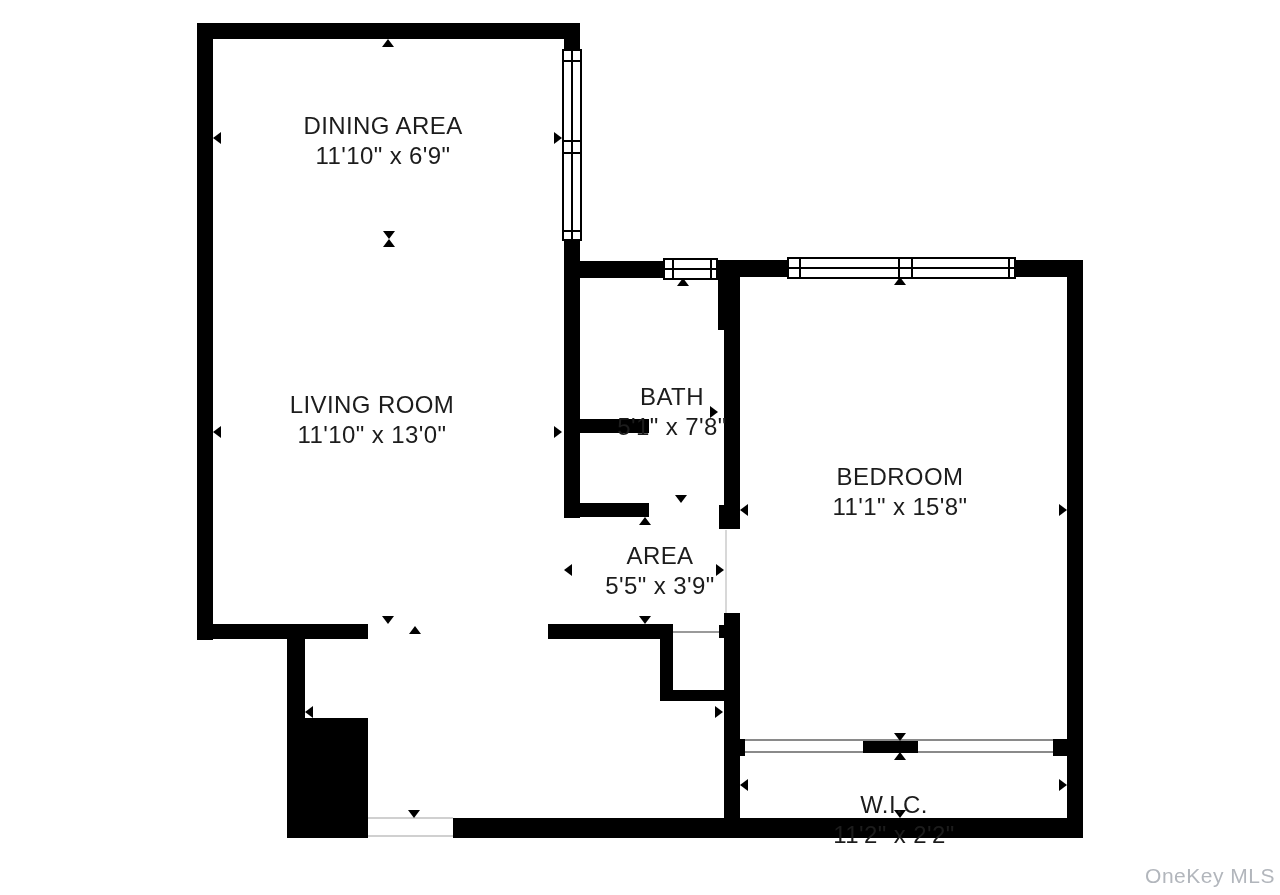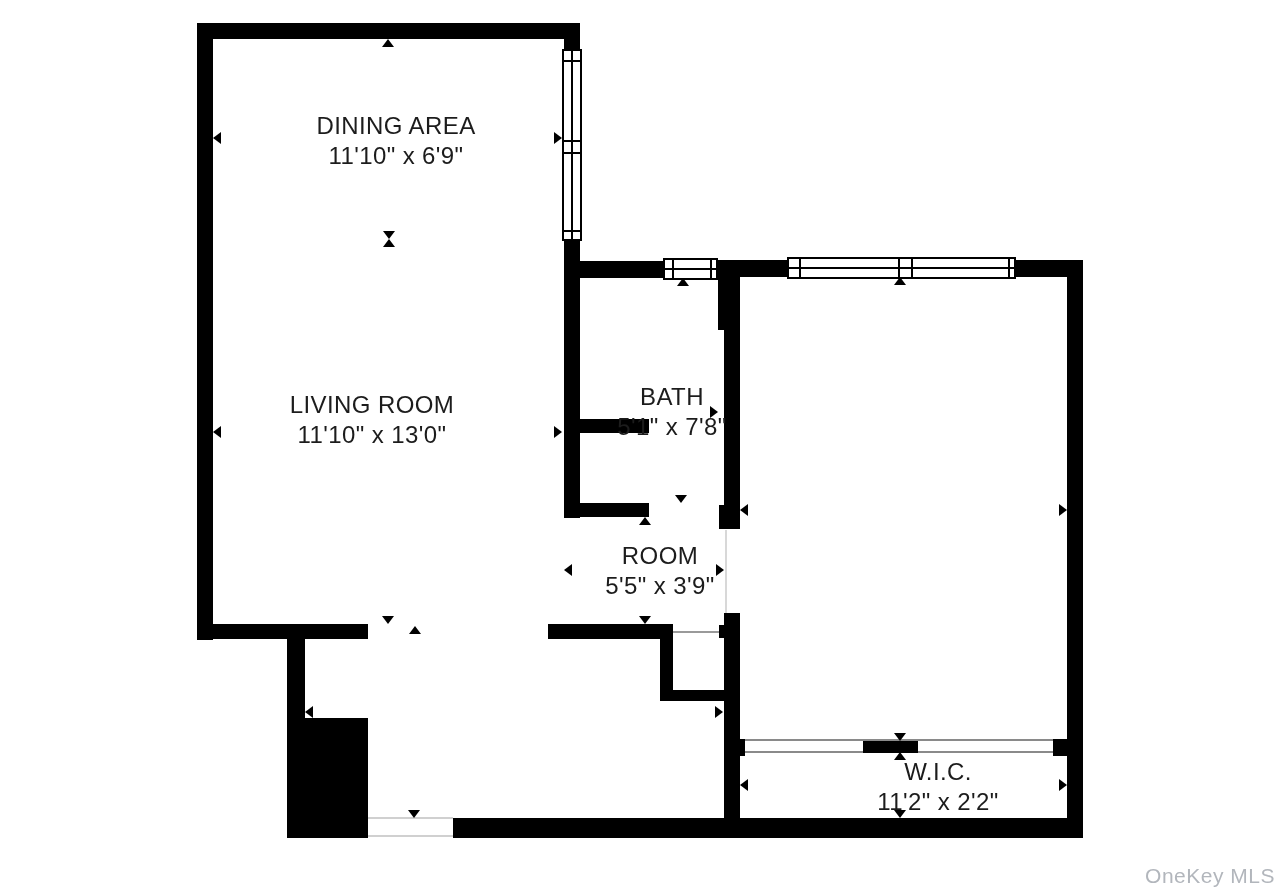--- a/index.html
+++ b/index.html
@@ -96,33 +96,37 @@
     <div class="arrow" style="border-width: 6px 8px 6px 0px; border-right-color: rgb(0, 0, 0); left: 564px; top: 564px;"></div>
     <div class="arrow" style="border-width: 6px 0px 6px 8px; border-left-color: rgb(0, 0, 0); left: 716px; top: 564px;"></div>
     <div class="arrow" style="border-width: 0px 6px 8px; border-bottom-color: rgb(0, 0, 0); left: 894px; top: 277px;"></div>
     <div class="arrow" style="border-width: 8px 6px 0px; border-top-color: rgb(0, 0, 0); left: 894px; top: 733px;"></div>
     <div class="arrow" style="border-width: 6px 8px 6px 0px; border-right-color: rgb(0, 0, 0); left: 740px; top: 504px;"></div>
     <div class="arrow" style="border-width: 6px 0px 6px 8px; border-left-color: rgb(0, 0, 0); left: 1059px; top: 504px;"></div>
     <div class="arrow" style="border-width: 0px 6px 8px; border-bottom-color: rgb(0, 0, 0); left: 894px; top: 752px;"></div>
     <div class="arrow" style="border-width: 8px 6px 0px; border-top-color: rgb(0, 0, 0); left: 894px; top: 810px;"></div>
     <div class="arrow" style="border-width: 6px 8px 6px 0px; border-right-color: rgb(0, 0, 0); left: 740px; top: 779px;"></div>
     <div class="arrow" style="border-width: 6px 0px 6px 8px; border-left-color: rgb(0, 0, 0); left: 1059px; top: 779px;"></div>
-    <div class="room-label" style="left: 396px; top: 141px;">
+    <div class="room-label" style="left: 383px; top: 141px;">
       <div>DINING AREA</div>
       <div>11'10" x 6'9"</div>
     </div>
     <div class="room-label" style="left: 372px; top: 420px;">
       <div>LIVING ROOM</div>
       <div>11'10" x 13'0"</div>
     </div>
     <div class="room-label" style="left: 672px; top: 412px;">
       <div>BATH</div>
       <div>5'1" x 7'8"</div>
     </div>
     <div class="room-label" style="left: 660px; top: 571px;">
-      <div>ROOM</div>
+      <div>AREA</div>
       <div>5'5" x 3'9"</div>
     </div>
-    <div class="room-label" style="left: 894px; top: 787px; margin-left: 44px;">
+    <div class="room-label" style="left: 900px; top: 492px;">
+      <div>BEDROOM</div>
+      <div>11'1" x 15'8"</div>
+    </div>
+    <div class="room-label" style="left: 894px; top: 820px;">
       <div>W.I.C.</div>
       <div>11'2" x 2'2"</div>
     </div>
   </div>
 
 </body></html>

